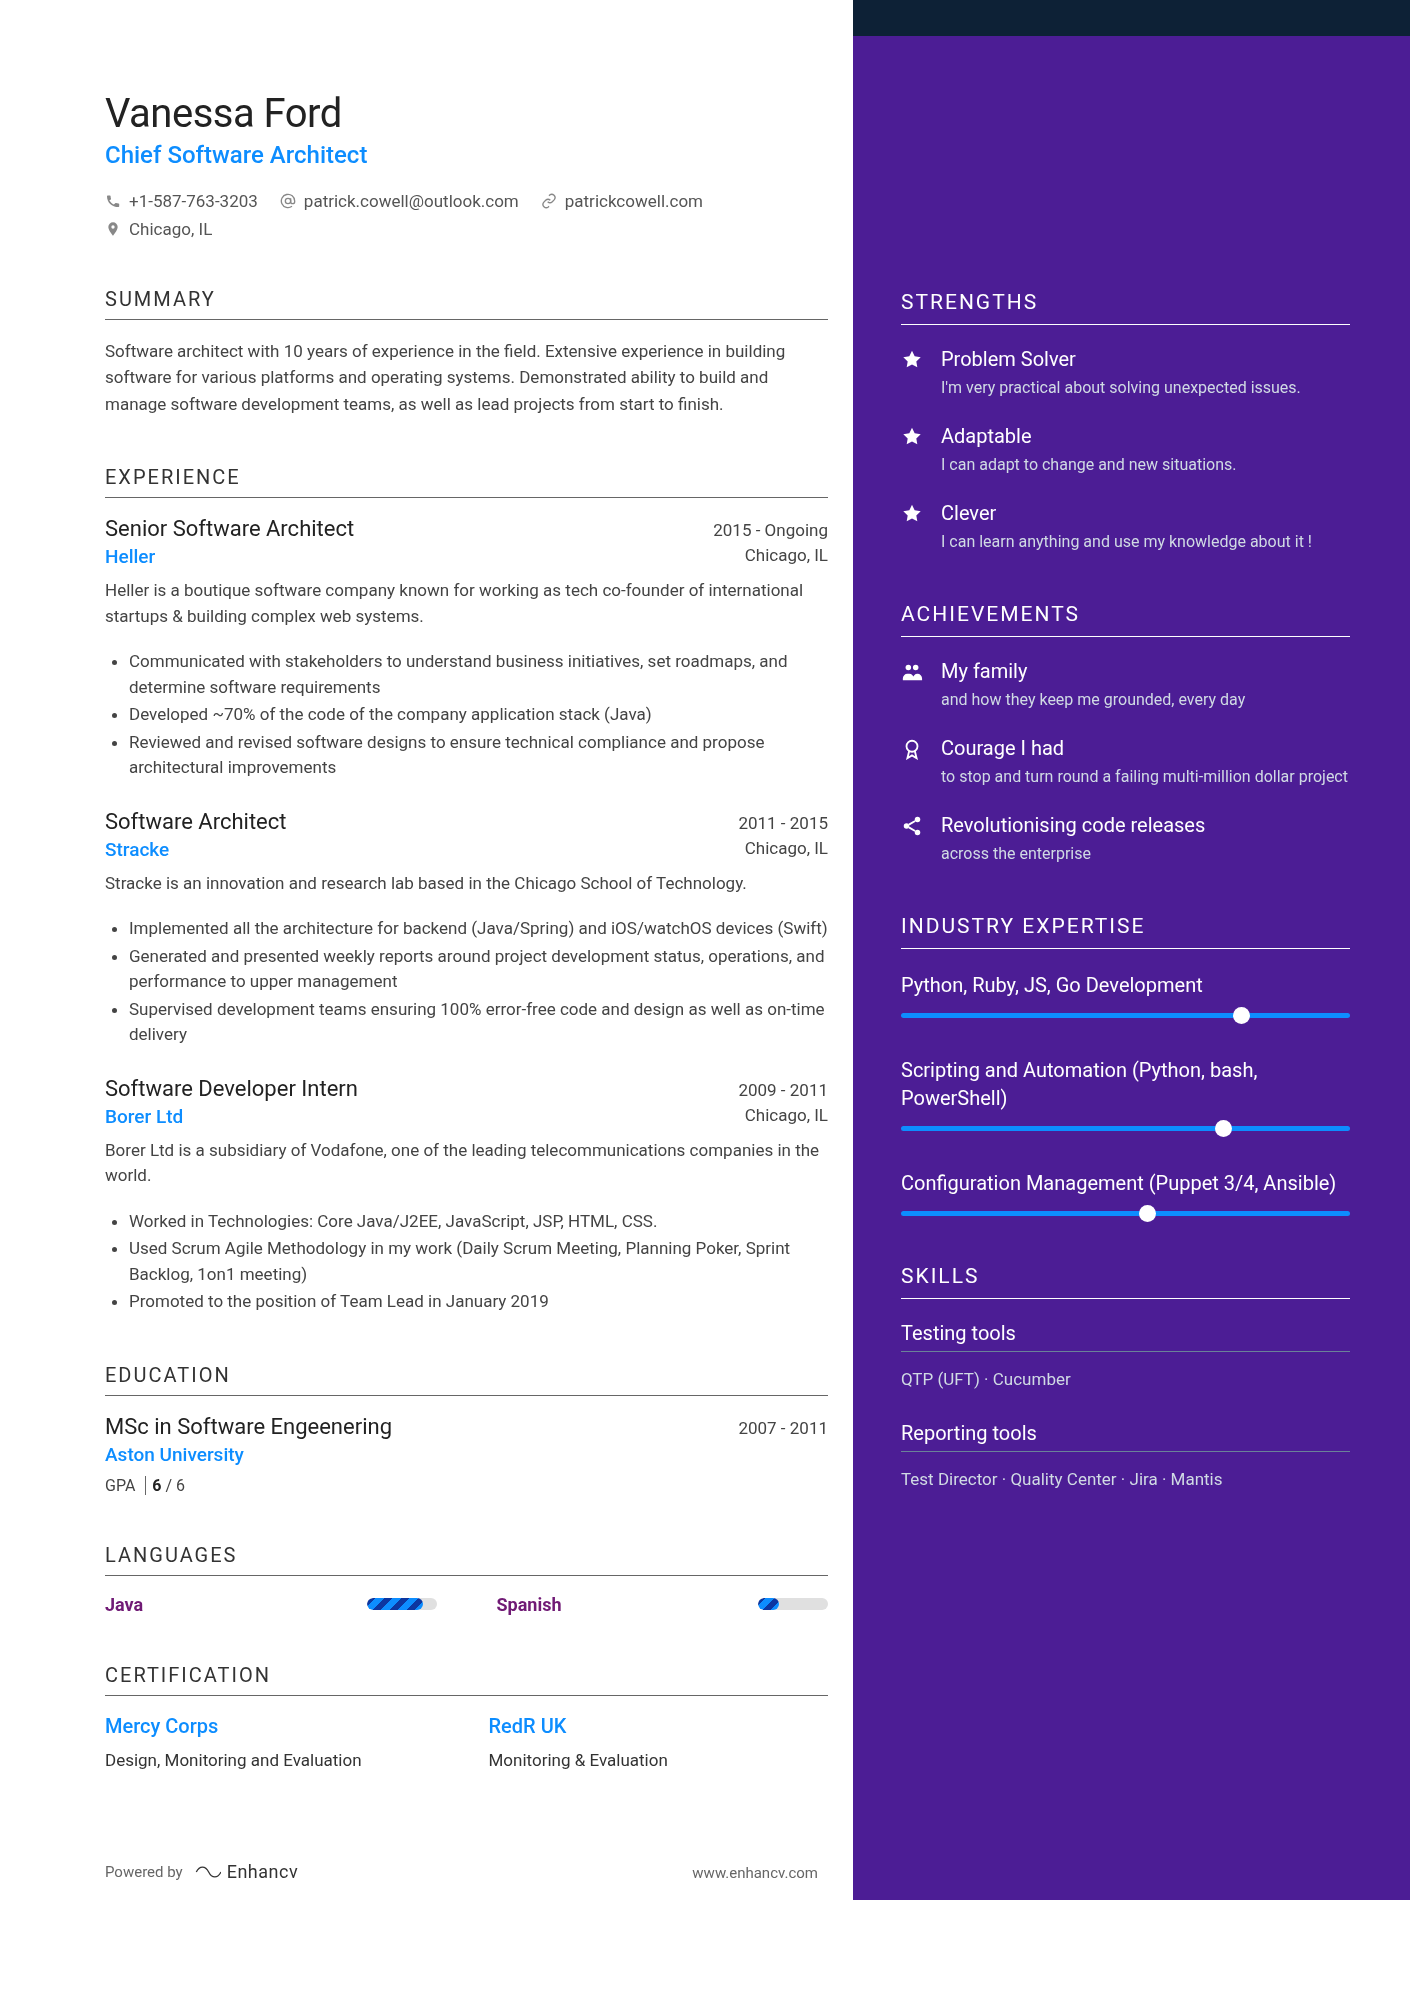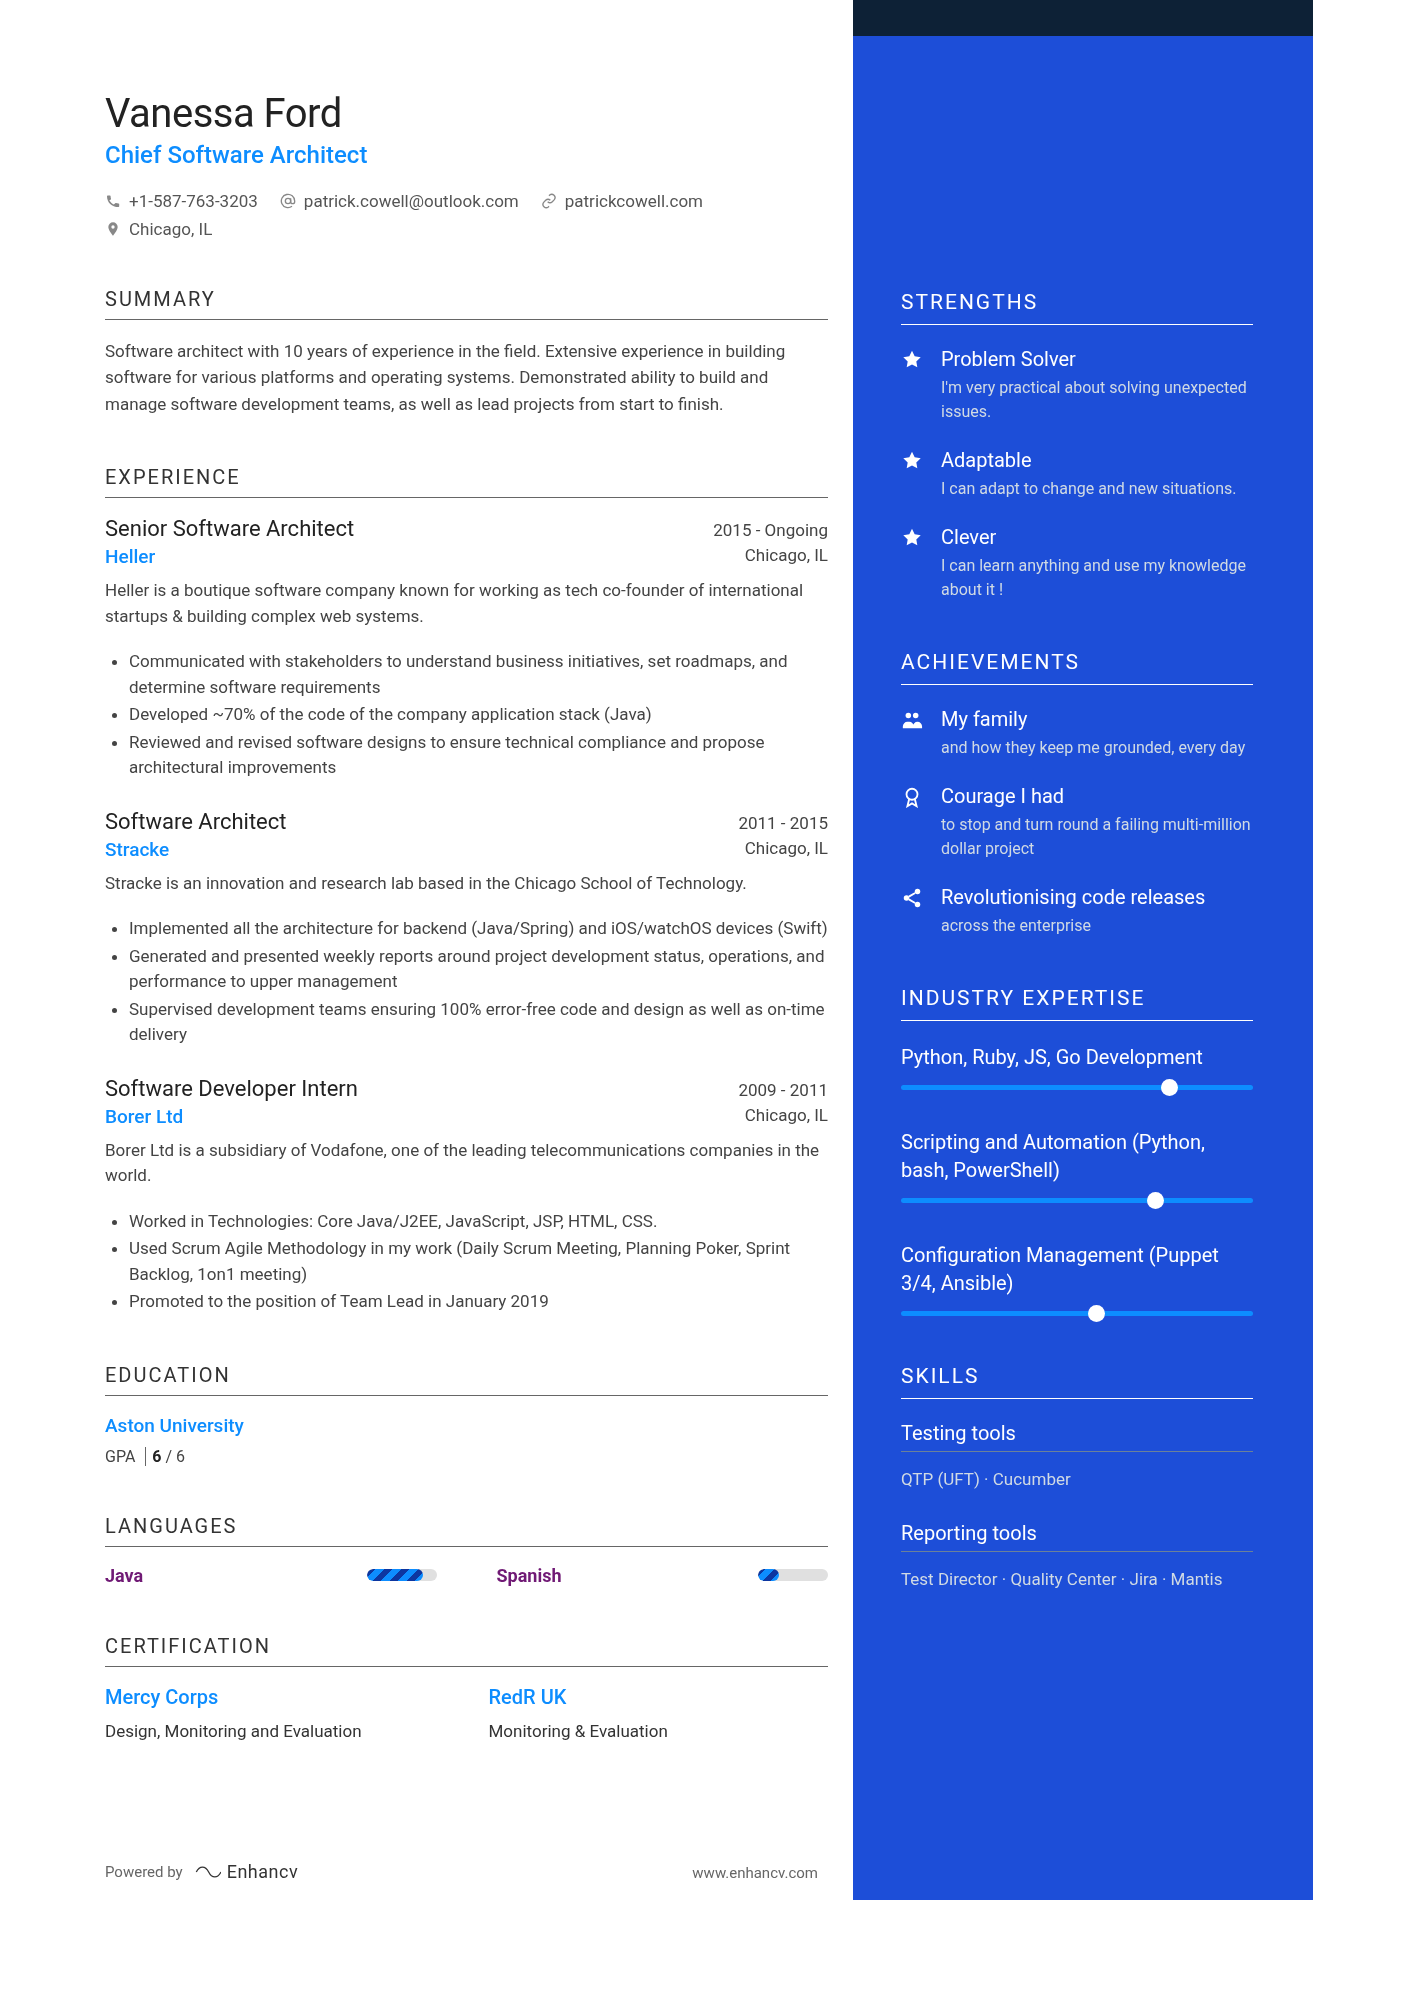--- a/index.html
+++ b/index.html
@@ -13,22 +13,22 @@
     display: flex;
     min-height: 1900px;
   }
   .main {
     width: 853px;
     background: #fff;
     padding: 90px 25px 30px 105px;
     position: relative;
   }
   .sidebar {
-    width: 460px;
-    background: #1d4ed8;
+    width: 557px;
+    background: #4c1d95;
     color: #fff;
     padding: 0 60px 40px 48px;
     position: relative;
   }
   .sidebar::before {
     content: "";
     position: absolute;
     top: 0;
     left: 0;
     right: 0;
@@ -339,20 +339,24 @@
           <li>Worked in Technologies: Core Java/J2EE, JavaScript, JSP, HTML, CSS.</li>
           <li>Used Scrum Agile Methodology in my work (Daily Scrum Meeting, Planning Poker, Sprint Backlog, 1on1 meeting)</li>
           <li>Promoted to the position of Team Lead in January 2019</li>
         </ul>
       </div>
     </div>
 
     <div class="section">
       <div class="section-title">EDUCATION</div>
       <hr class="hr">
+      <div class="job-head">
+        <div class="edu-title">MSc in Software Engeenering</div>
+        <div class="job-date">2007 - 2011</div>
+      </div>
       <div class="edu-school">Aston University</div>
       <div class="gpa">
         <span>GPA</span>
         <span class="divider"><b>6</b> / <span>6</span></span>
       </div>
     </div>
 
     <div class="section">
       <div class="section-title">LANGUAGES</div>
       <hr class="hr">

